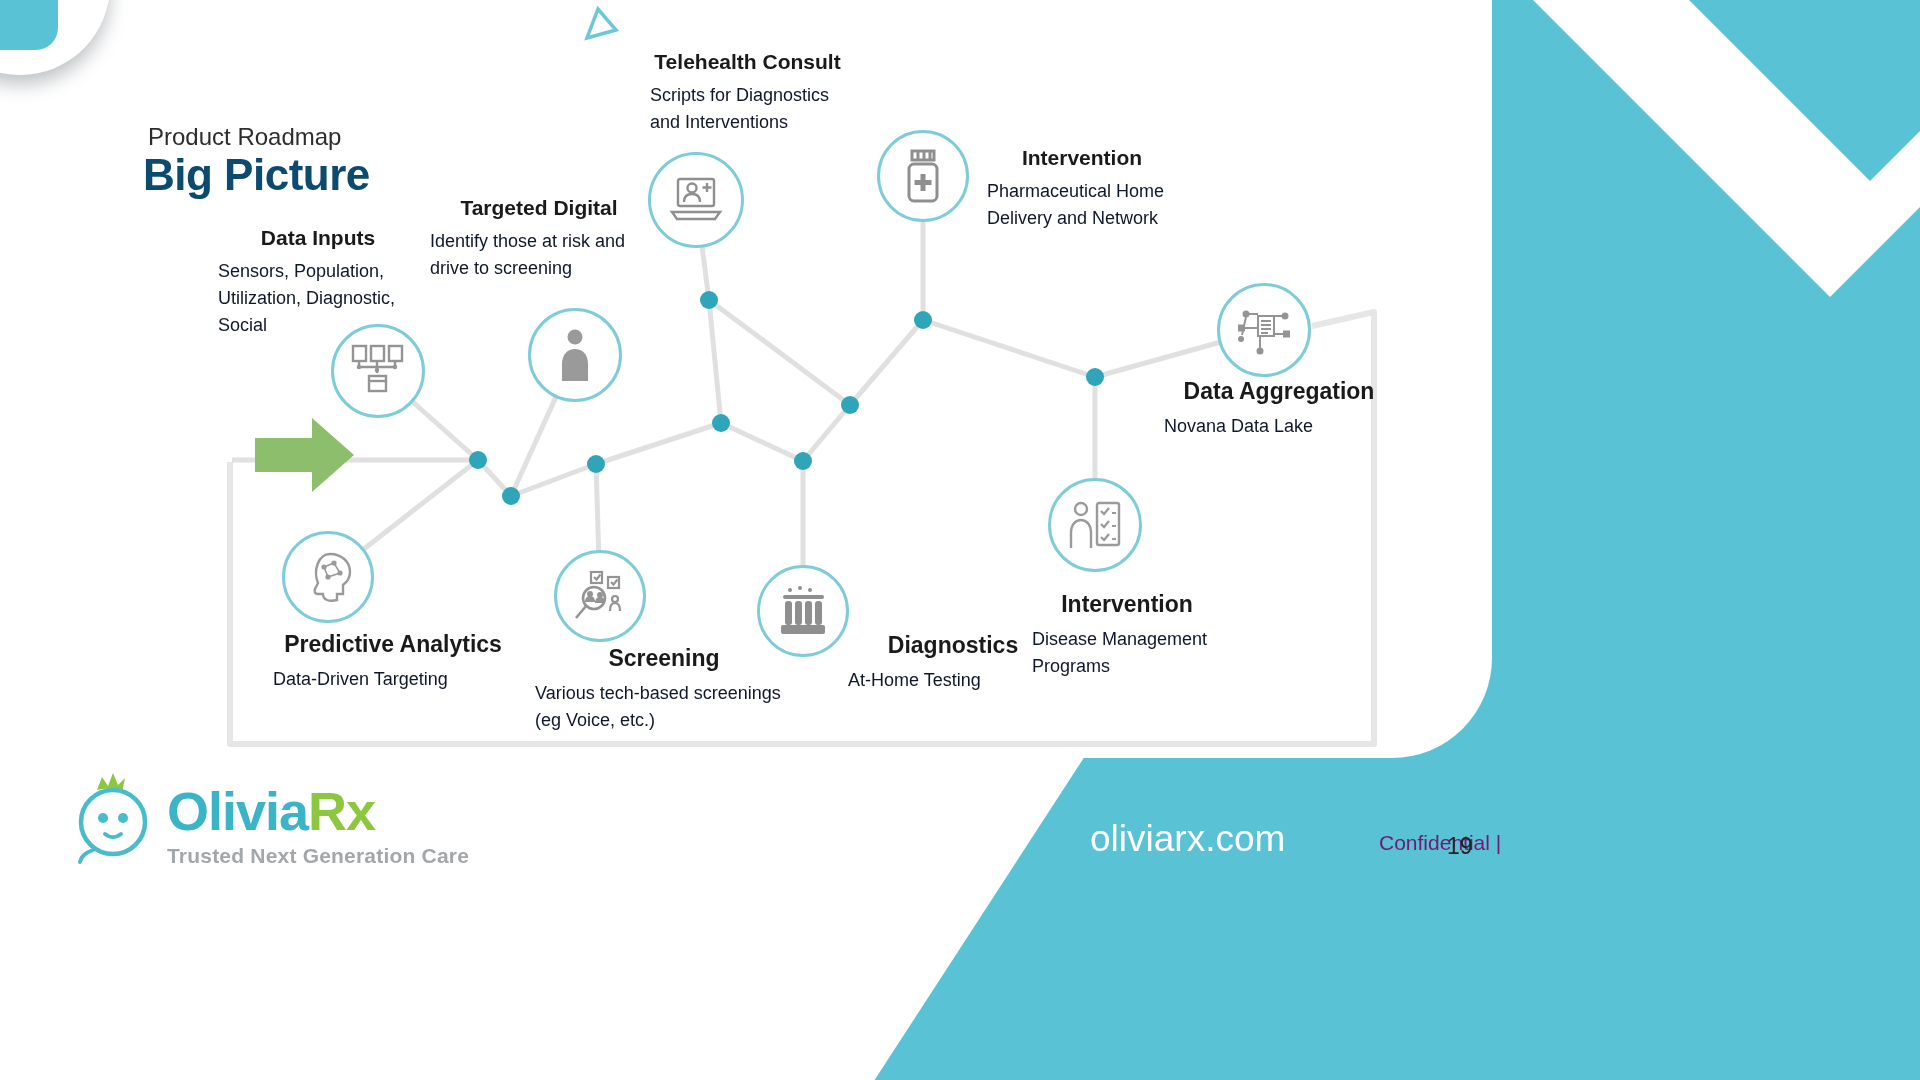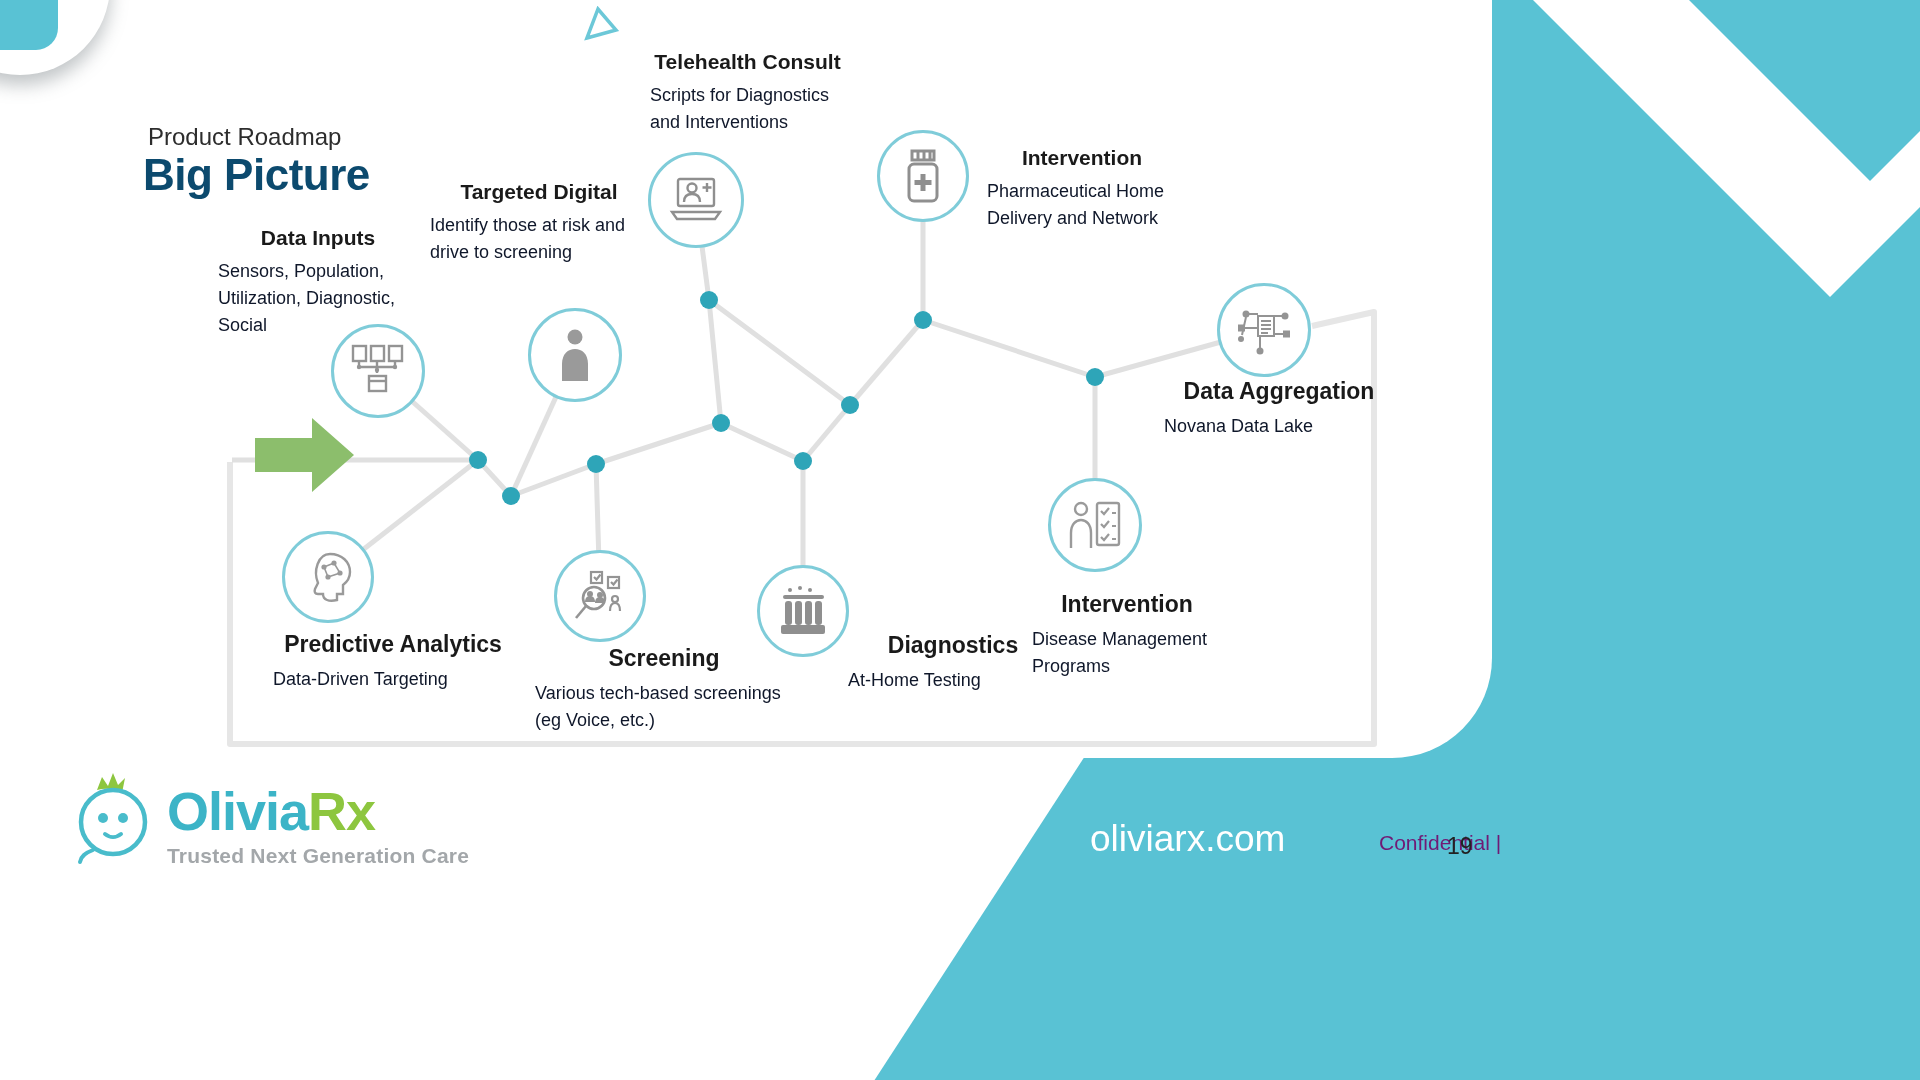--- a/index.html
+++ b/index.html
@@ -39,21 +39,21 @@
   .n-interv-disease{ left:1048px; top:478px; width:94px; height:94px; }
   .n-diagnostics   { left:757px;  top:565px; width:92px; height:92px; }
   .n-screening     { left:554px;  top:550px; width:92px; height:92px; }
   .n-predictive    { left:282px;  top:531px; width:92px; height:92px; }
 
   .label { position:absolute; z-index:5; }
   .node-title { font-size:21px; font-weight:bold; color:#1a1a1a; margin-bottom:8px;text-align:center; }
   .node-desc  { font-size:18px; color:#0f172a; line-height:27px; }
 
   .l-data-inputs   { left:218px;  top:226px; width:200px; }
-  .l-targeted      { left:430px;  top:180px; width:218px; }
+  .l-targeted      { left:430px;  top:196px; width:218px; }
   .l-telehealth    { left:650px;  top:50px;  width:195px; }
   .l-interv-pharma { left:987px;  top:146px; width:190px; }
   .l-data-agg      { left:1164px; top:378px; width:230px; }
   .l-interv-disease{ left:1032px; top:591px; width:190px; }
   .l-diagnostics   { left:848px;  top:632px; width:210px; }
   .l-screening     { left:535px;  top:645px; width:258px; }
   .l-predictive    { left:273px;  top:631px; width:240px; }
   .l-screening .node-title, .l-diagnostics .node-title, .l-predictive .node-title,
   .l-interv-disease .node-title, .l-data-agg .node-title { font-size:23px; }
 

